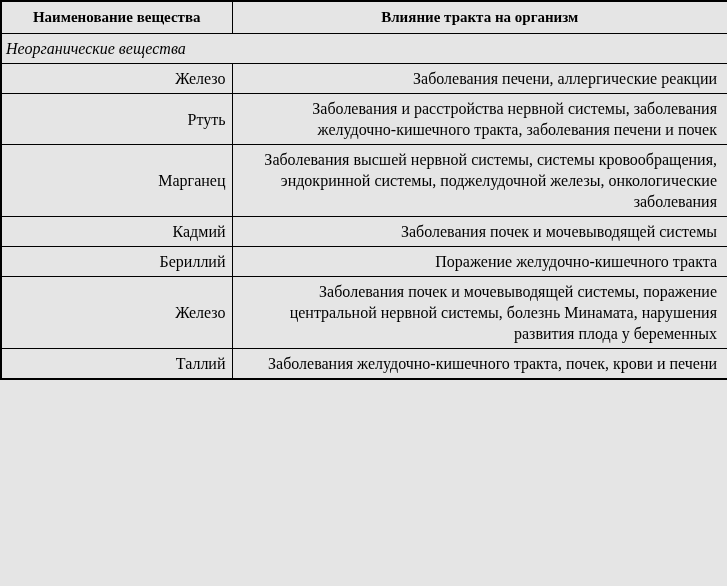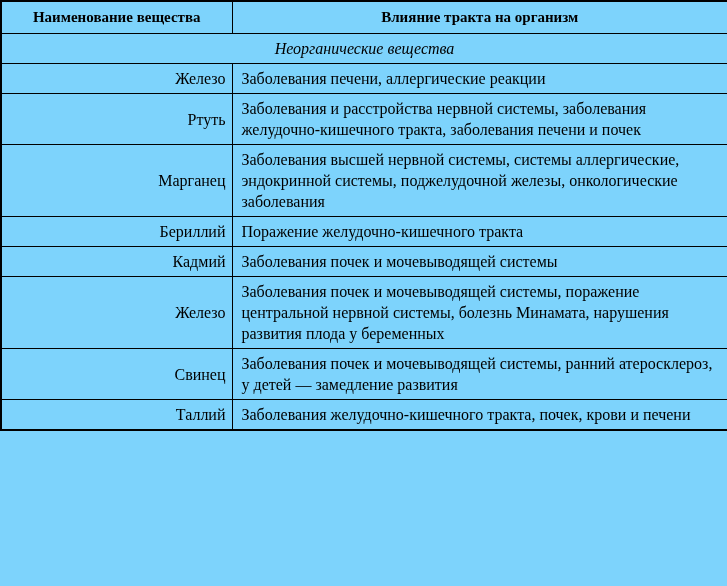--- a/index.html
+++ b/index.html
@@ -7,21 +7,21 @@
       padding: 0;
       background: #ffffff;
     }
     body {
       font-family: "Liberation Serif", "DejaVu Serif", serif;
       color: #000000;
     }
     .page {
       width: 727px;
       height: 586px;
-      background: #7dd3fc;
+      background: #e5e5e5;
       box-sizing: border-box;
     }
     table.substances {
       width: 727px;
       border-collapse: collapse;
       table-layout: fixed;
       border: 2px solid #000000;
       font-size: 16px;
       line-height: 21px;
     }
@@ -35,31 +35,31 @@
     col.col-effect { width: 496px; }
     th.header-cell {
       font-weight: bold;
       font-size: 15px;
       text-align: center;
       padding: 5px 4px;
       height: 30px;
     }
     td.section-cell {
       font-style: italic;
-      text-align: center;
+      text-align: left;
       padding: 4px 4px;
       height: 28px;
     }
     td.name-cell {
       text-align: right;
       padding: 4px 6px 4px 9px;
       height: 30px;
     }
     td.effect-cell {
-      text-align: left;
+      text-align: right;
       padding: 4px 10px 4px 9px;
     }
   </style>
 </head>
 <body>
 
 <div class="page">
   <table class="substances">
     <colgroup>
       <col class="col-name">
@@ -78,37 +78,33 @@
     <tr>
           <td class="name-cell">Железо</td>
           <td class="effect-cell">Заболевания печени, аллергические реакции</td>
         </tr>
         <tr>
           <td class="name-cell">Ртуть</td>
           <td class="effect-cell">Заболевания и расстройства нервной системы, заболевания желудочно-кишечного тракта, заболевания печени и почек</td>
         </tr>
         <tr>
           <td class="name-cell">Марганец</td>
-          <td class="effect-cell">Заболевания высшей нервной системы, системы аллергические, эндокринной системы, поджелудочной железы, онкологические заболевания</td>
+          <td class="effect-cell">Заболевания высшей нервной системы, системы кровообращения, эндокринной системы, поджелудочной железы, онкологические заболевания</td>
+        </tr>
+        <tr>
+          <td class="name-cell">Кадмий</td>
+          <td class="effect-cell">Заболевания почек и мочевыводящей системы</td>
         </tr>
         <tr>
           <td class="name-cell">Бериллий</td>
           <td class="effect-cell">Поражение желудочно-кишечного тракта</td>
         </tr>
         <tr>
-          <td class="name-cell">Кадмий</td>
-          <td class="effect-cell">Заболевания почек и мочевыводящей системы</td>
-        </tr>
-        <tr>
           <td class="name-cell">Железо</td>
           <td class="effect-cell">Заболевания почек и мочевыводящей системы, поражение центральной нервной системы, болезнь Минамата, нарушения развития плода у беременных</td>
-        </tr>
-        <tr>
-          <td class="name-cell">Свинец</td>
-          <td class="effect-cell">Заболевания почек и мочевыводящей системы, ранний атеросклероз, у детей — замедление развития</td>
         </tr>
         <tr>
           <td class="name-cell">Таллий</td>
           <td class="effect-cell">Заболевания желудочно-кишечного тракта, почек, крови и печени</td>
         </tr>
       </tbody>
   </table>
 </div>
 
 </body></html>

